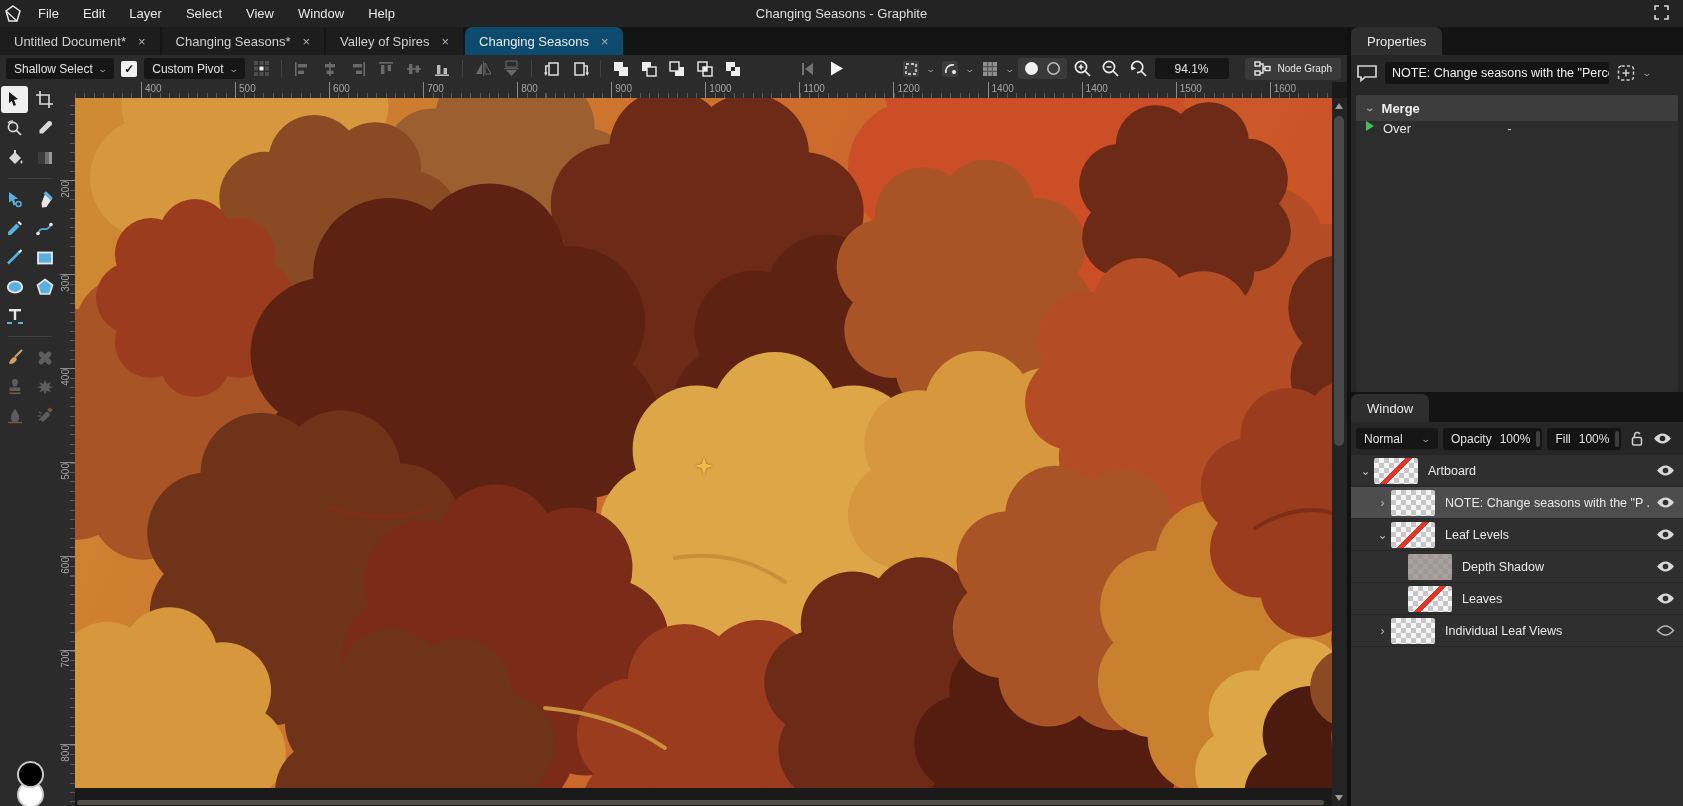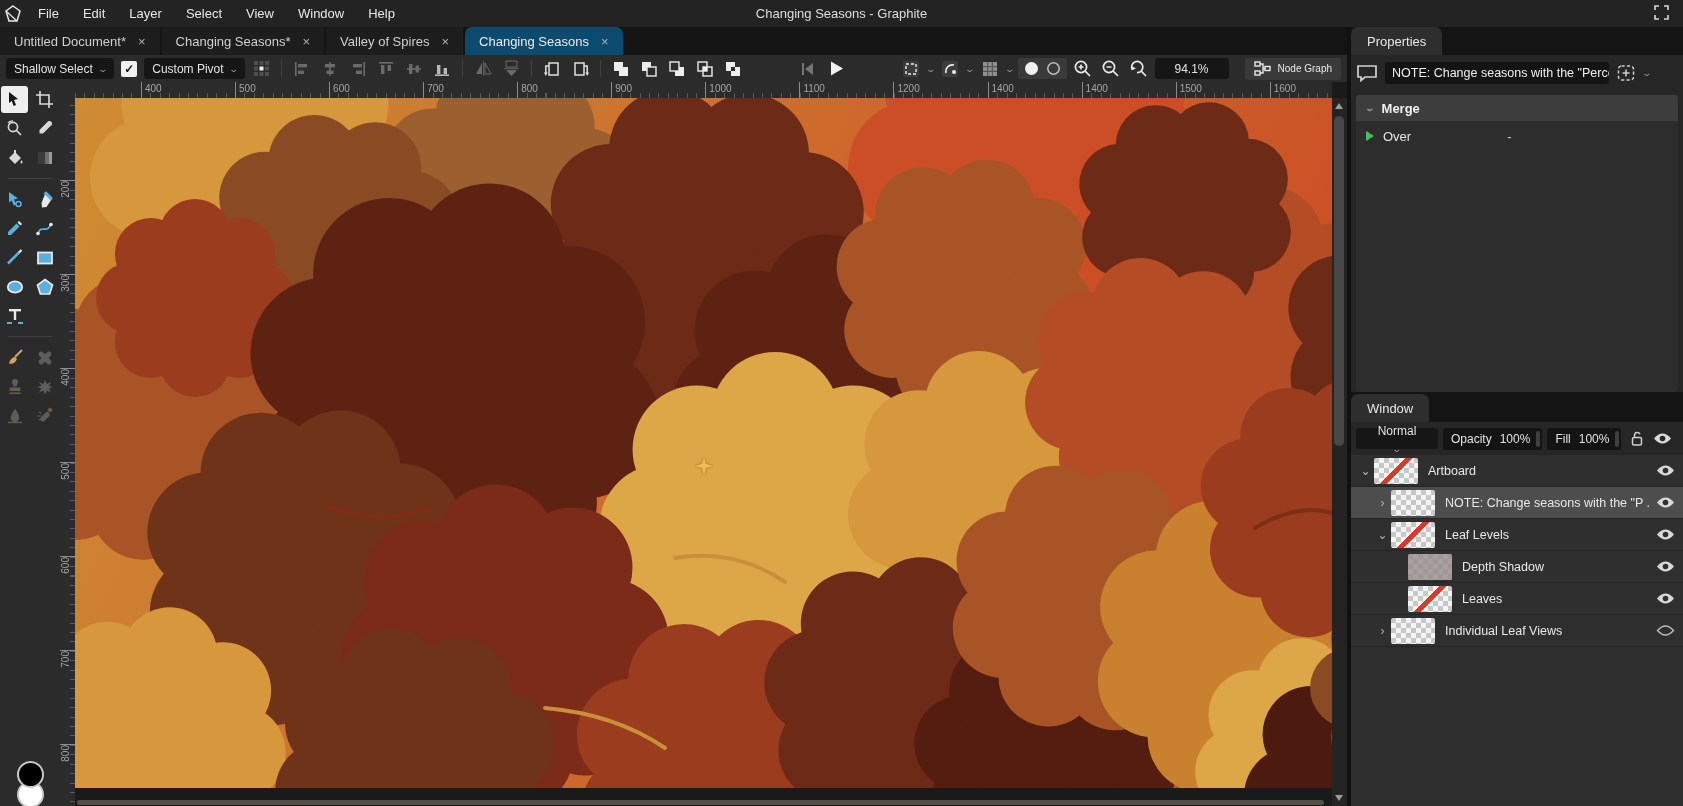--- a/index.html
+++ b/index.html
@@ -81,21 +81,21 @@
   .ptabstrip { height:28px; background:#141414; display:flex; align-items:flex-end; flex:none; }
   .ptab { height:28px; background:#2e2e2e; border-radius:7px 7px 0 0; padding:0 16px;
     font-size:13px; color:#e8e8e8; display:flex; align-items:center; }
   .pbody { height:337px; flex:none; background:#262626; padding:4px 5px 0 5px; display:flex; flex-direction:column; }
   .note-row { display:flex; align-items:center; gap:7px; height:28px; flex:none; }
   .note-field { width:224px; height:22px; background:#141414; border-radius:3px; color:#efefef;
     font-size:12.5px; line-height:22px; padding:0 7px; white-space:nowrap; overflow:hidden; }
   .section { margin-top:8px; background:#2d2d2d; border-radius:3px; flex:1; display:flex; flex-direction:column; }
   .section-header { height:26px; background:#3d3d3d; border-radius:3px 3px 0 0; display:flex;
     align-items:center; gap:8px; padding:0 10px; font-size:13px; font-weight:bold; color:#f0f0f0; }
-  .prop-row { height:30px; display:flex; align-items:center; padding:0 10px; font-size:13px; color:#e6e6e6; }
+  .prop-row { height:30px; display:flex; align-items:flex-start; padding:0 10px; font-size:13px; color:#e6e6e6; }
   .exposed-arrow { width:0; height:0; border-top:5px solid transparent; border-bottom:5px solid transparent;
     border-left:8px solid #43c05c; margin-right:9px; }
   .prop-value { margin-left:96px; color:#cfcfcf; }
 
   .ltabstrip { height:30px; background:#141414; display:flex; align-items:flex-end; flex:none; }
   .lbody { flex:1; background:#2f2f2f; display:flex; flex-direction:column; min-height:0; }
   .blendrow { height:33px; background:#262626; display:flex; align-items:center; gap:5px; padding:0 5px; flex:none; }
   .numfield { background:#141414; border-radius:3px; height:22px; display:flex; align-items:center;
     font-size:12px; color:#e3e3e3; padding:0 2px 0 8px; position:relative; }
   .numfield .handle { width:4px; height:16px; background:#3f3f3f; border-radius:2px; margin-left:6px; }
@@ -638,21 +638,21 @@
             <span>Over</span>
             <span class="prop-value">-</span>
           </div>
         </div>
       </div>
       <div class="ltabstrip">
         <div class="ptab">Window</div>
       </div>
       <div class="lbody">
         <div class="blendrow">
-          <div class="pill" style="width:82px; justify-content:center;flex-direction:column;">
+          <div class="pill" style="width:82px; justify-content:space-between;">
             <span>Normal</span>
             <span class="chev">⌄</span>
           </div>
           <div class="numfield">
             <span>Opacity</span>
             <span class="val">100%</span>
             <span class="handle"></span>
           </div>
           <div class="numfield">
             <span>Fill</span>

